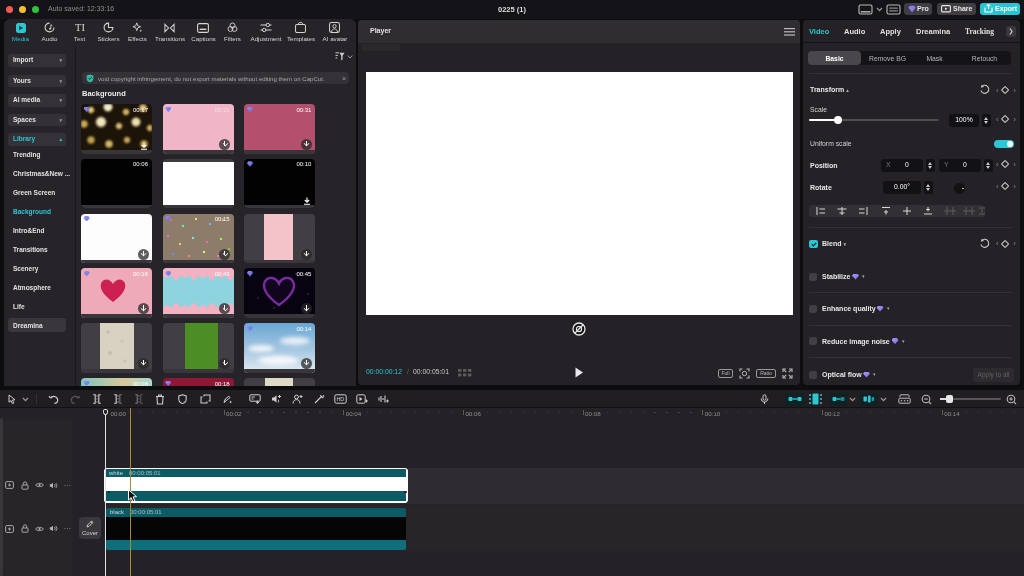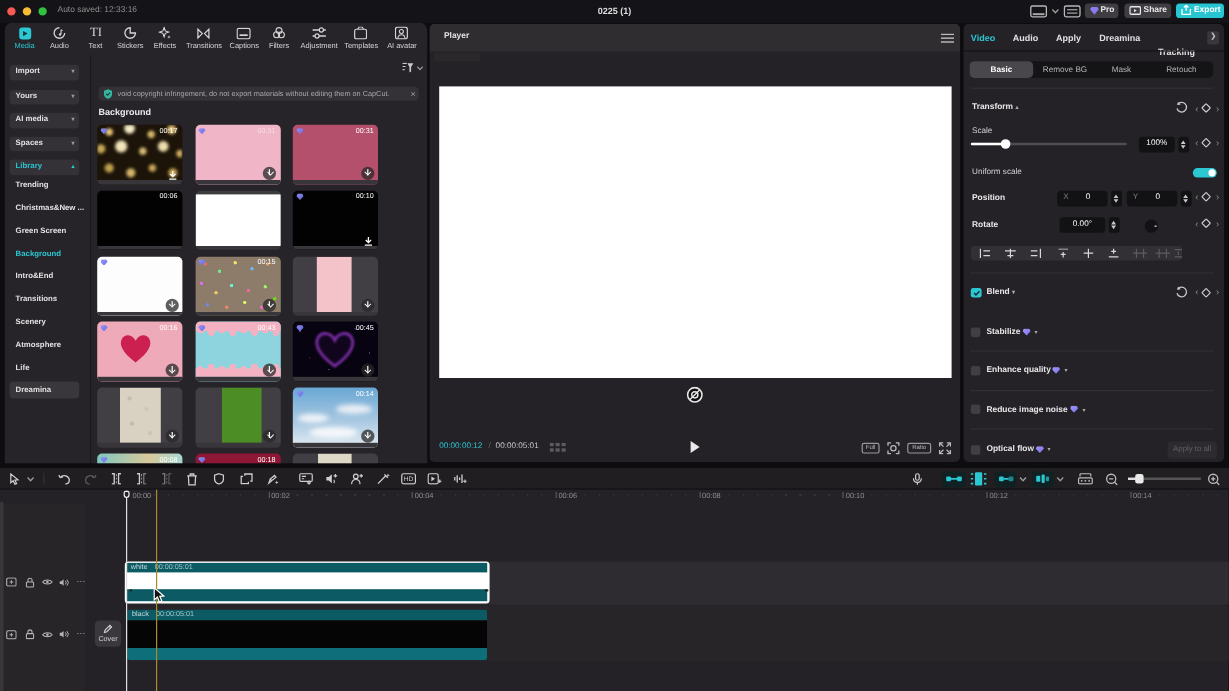--- a/index.html
+++ b/index.html
@@ -383,21 +383,21 @@
       <path d="M9.6 1.4 L6.8 4.2 M1.4 9.6 L4.2 6.8 M1.4 1.4 L4.2 4.2 M9.6 9.6 L6.8 6.8" stroke="#b9b9b9" stroke-width="1.1"></path>
     </svg>
   </div>
 
   <div class="abs" id="rightpanel" style="left:803px;top:20px;width:217px;height:365px;background:#242127;border-radius:4px;overflow:hidden;">
 
     <div class="abs" style="left:6px;top:7px;font-size:7.5px;font-weight:bold;color:#2bc7d2;">Video</div>
     <div class="abs" style="left:41px;top:7px;font-size:7.5px;font-weight:bold;color:#e0e0e0;">Audio</div>
     <div class="abs" style="left:77px;top:7px;font-size:7.5px;font-weight:bold;color:#e0e0e0;">Apply</div>
     <div class="abs" style="left:113px;top:7px;font-size:7.5px;font-weight:bold;color:#e0e0e0;">Dreamina</div>
-    <div class="abs" style="left:162px;top:19px;font-size:7.5px;font-weight:bold;color:#e0e0e0;">Tracking</div>
+    <div class="abs" style="left:162px;top:7px;font-size:7.5px;font-weight:bold;color:#e0e0e0;font-family:Liberation Serif, serif;">Tracking</div>
     <div class="abs" style="left:203px;top:6px;width:10px;height:11px;background:#3a373c;border-radius:2.5px;color:#ccc;font-size:6px;text-align:center;line-height:11px;">❯</div>
     <div class="abs" style="left:0;top:22px;width:217px;height:1px;background:#141316;"></div>
 
     <div class="abs" style="left:5px;top:31px;width:203px;height:14px;background:#141316;border-radius:4px;"></div>
     <div class="abs" style="left:5px;top:31px;width:53px;height:14px;background:#4a474c;border-radius:4px;"></div>
     <div class="abs" style="left:5px;top:34.5px;width:53px;text-align:center;font-size:6.8px;font-weight:bold;color:#fff;">Basic</div>
     <div class="abs" style="left:58px;top:34.5px;width:53px;text-align:center;font-size:6.8px;color:#b5b5b5;">Remove BG</div>
     <div class="abs" style="left:109px;top:34.5px;width:45px;text-align:center;font-size:6.8px;color:#b5b5b5;">Mask</div>
     <div class="abs" style="left:155px;top:34.5px;width:53px;text-align:center;font-size:6.8px;color:#b5b5b5;">Retouch</div>
     <div class="abs" style="left:6px;top:52.5px;width:202px;height:1px;background:#333036;"></div>

